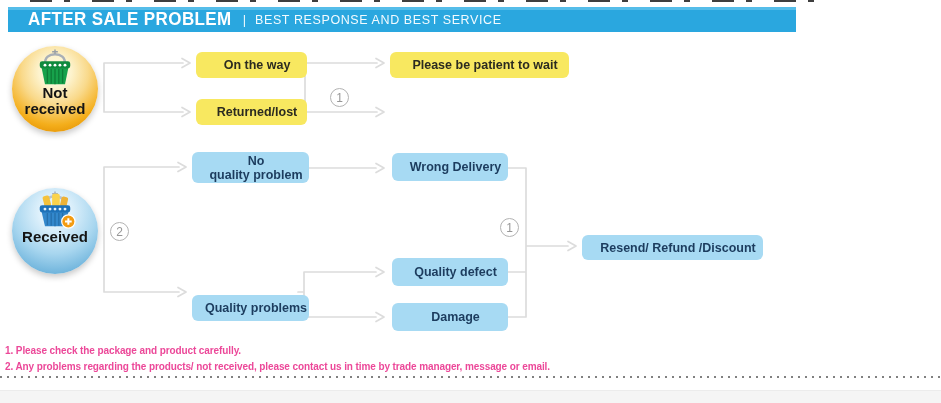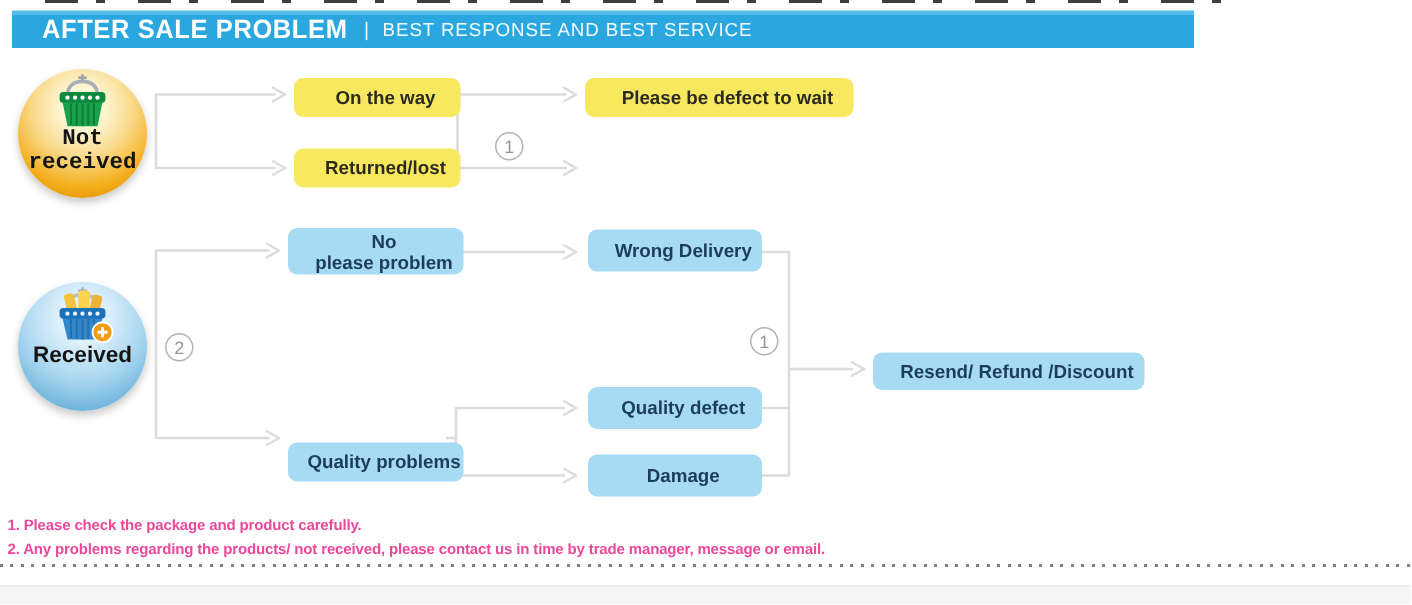--- a/index.html
+++ b/index.html
@@ -34,21 +34,21 @@
   .node{
     position:absolute;display:flex;align-items:center;justify-content:center;
     border-radius:6px;font-size:12.5px;font-weight:bold;text-align:center;
     white-space:pre-line;line-height:1.12;padding-left:11px;
   }
   .node.yellow{background:#f8e860;color:#2b2b20;}
   .node.blue{background:#a7daf3;color:#1c3c5e;}
 
   
   .sphere{position:absolute;width:86px;height:86px;border-radius:50%;box-shadow:0 3px 6px rgba(0,0,0,.22);}
-  .sphere.orange{background:radial-gradient(circle at 50% 30%,#fffdf0 0%,#fdf3cd 22%,#f9d98a 45%,#f4ae1b 72%,#e18e00 90%,#cf7d00 100%);font-family:Liberation Mono, monospace;}
+  .sphere.orange{background:radial-gradient(circle at 50% 30%,#fffdf0 0%,#fdf3cd 22%,#f9d98a 45%,#f4ae1b 72%,#e18e00 90%,#cf7d00 100%);}
   .sphere.blue{background:radial-gradient(circle at 50% 28%,#f4fbff 0%,#ddf0fb 22%,#a8d6ef 55%,#6fb4dc 82%,#4f95c3 100%);}
   .sphere .icon{position:absolute;left:50%;transform:translateX(-50%);top:2px;}
   .sphere .slabel{
     position:absolute;left:0;right:0;text-align:center;
     font-size:15px;font-weight:bold;color:#141414;white-space:pre-line;line-height:1.05;
   }
   .sphere.orange .slabel{top:39px;}
   .sphere.blue .slabel{top:41px;}
 
   
@@ -135,24 +135,24 @@
         <circle cx="36.5" cy="20" r="1.5" fill="#e9f3fb"></circle>
         <circle cx="40" cy="33" r="7" fill="#f39c12" stroke="#fff" stroke-width="1.3"></circle>
         <path d="M40,29.5 V36.5 M36.5,33 H43.5" stroke="#fff" stroke-width="2.1"></path>
       </svg>
     </span>
     <span class="slabel">Received</span>
   </div>
 
   <div class="node yellow" style="left:196px;top:52px;width:100px;height:26px;">On the way</div>
   <div class="node yellow" style="left:196px;top:99px;width:100px;height:26px;">Returned/lost</div>
-  <div class="node yellow" style="left:390px;top:52px;width:168px;height:26px;">Please be defect to wait</div>
+  <div class="node yellow" style="left:390px;top:52px;width:168px;height:26px;">Please be patient to wait</div>
 
   <div class="node blue" style="left:192px;top:152px;width:106px;height:31px;">No
-please problem</div>
+quality problem</div>
   <div class="node blue" style="left:392px;top:153px;width:105px;height:28px;">Wrong Delivery</div>
   <div class="node blue" style="left:192px;top:295px;width:106px;height:26px;">Quality problems</div>
   <div class="node blue" style="left:392px;top:258px;width:105px;height:28px;">Quality defect</div>
   <div class="node blue" style="left:392px;top:303px;width:105px;height:28px;text-align:right;">Damage</div>
   <div class="node blue" style="left:582px;top:235px;width:170px;height:25px;">Resend/ Refund /Discount</div>
 
   <div class="badge" style="left:330px;top:88px;">1</div>
   <div class="badge" style="left:110px;top:222px;">2</div>
   <div class="badge" style="left:500px;top:218px;">1</div>
 

